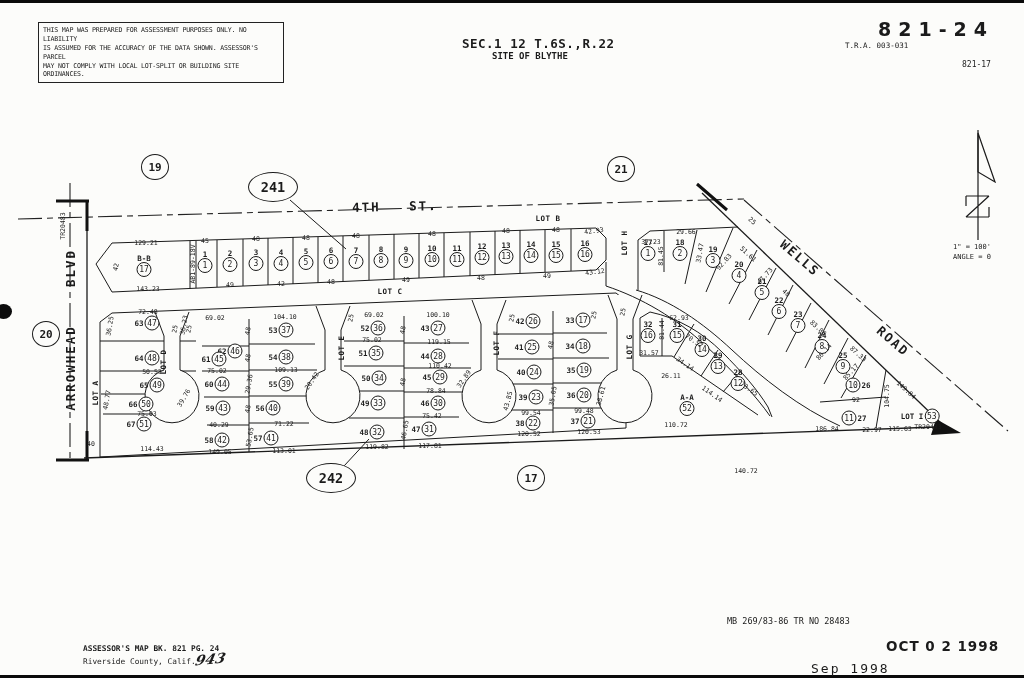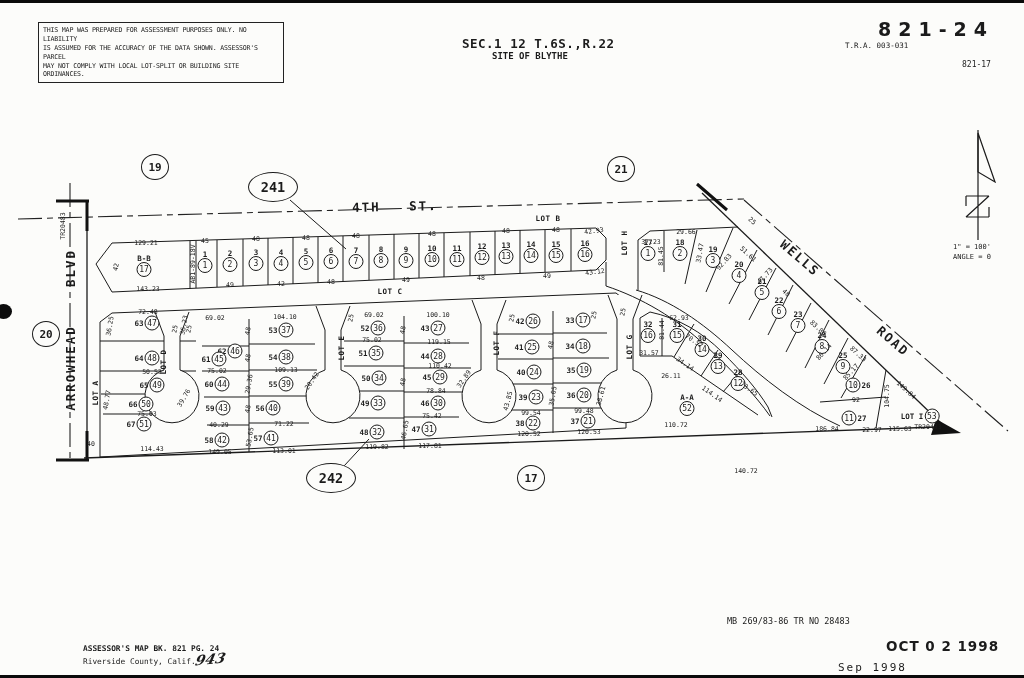--- a/index.html
+++ b/index.html
@@ -31,21 +31,21 @@
   .lot-letter{position:absolute;font-size:7.5px;font-weight:bold;white-space:nowrap;letter-spacing:0.5px;}
   .marker{position:absolute;display:flex;align-items:center;justify-content:center;
           border:1.3px solid #1b1b1b;border-radius:50%;background:#fcfcfa;font-weight:bold;}
   .marker.circle{width:26px;height:24px;font-size:11px;}
   .marker.oval{width:48px;height:28px;font-size:13.5px;}
   
   #scale-text,#angle-text{font-size:7px;line-height:9px;}
   .foot{font-size:7.8px;}
   #mb-ref{left:727px;top:616px;font-size:8.5px;}
   #date-stamp{left:886px;top:638px;font-size:13.5px;font-weight:bold;letter-spacing:1px;font-family:"DejaVu Sans",sans-serif;}
-  #date-small{left:838px;top:661px;font-size:11px;letter-spacing:2px;}
+  #date-small{left:811px;top:661px;font-size:13px;letter-spacing:2px;}
   #signature{left:196px;top:651px;font-size:14px;font-style:italic;font-weight:bold;
              font-family:"DejaVu Serif",serif;transform:skewX(-18deg) rotate(-6deg);}
   #hole-punch{left:-5px;top:304px;width:17px;height:15px;border-radius:50%;background:#0c0c0c;}
 </style>
 </head>
 <body>
 <div id="page">
 
 <div class="edge" style="top:0;"></div>
 <div class="edge" style="top:675px;"></div>

